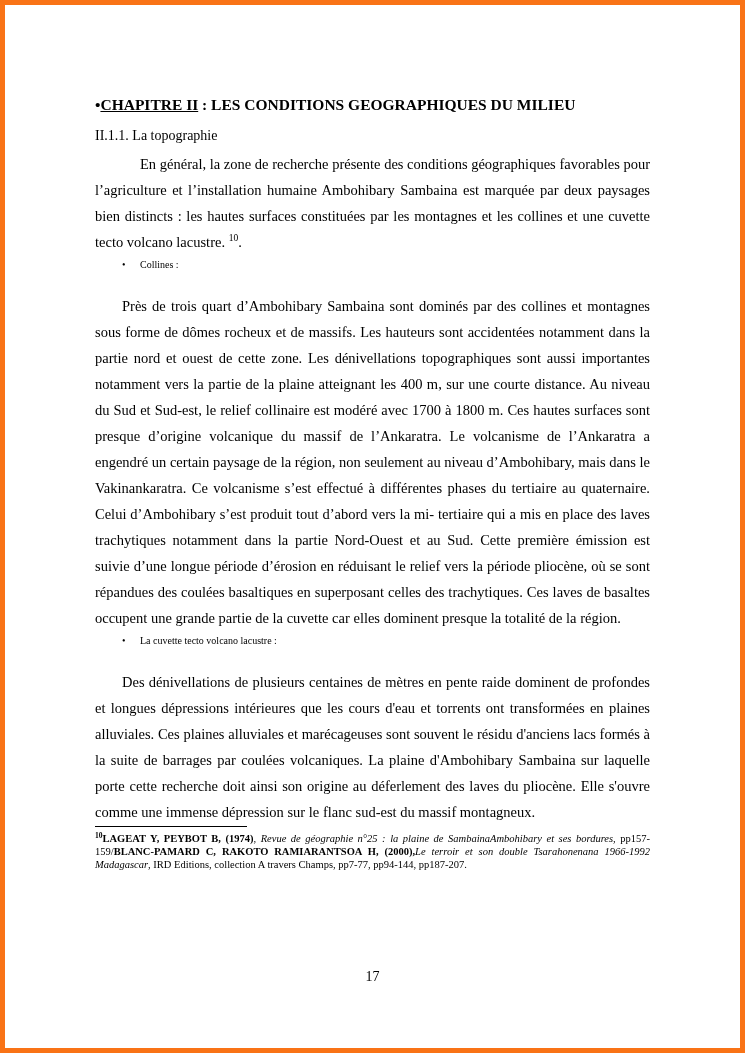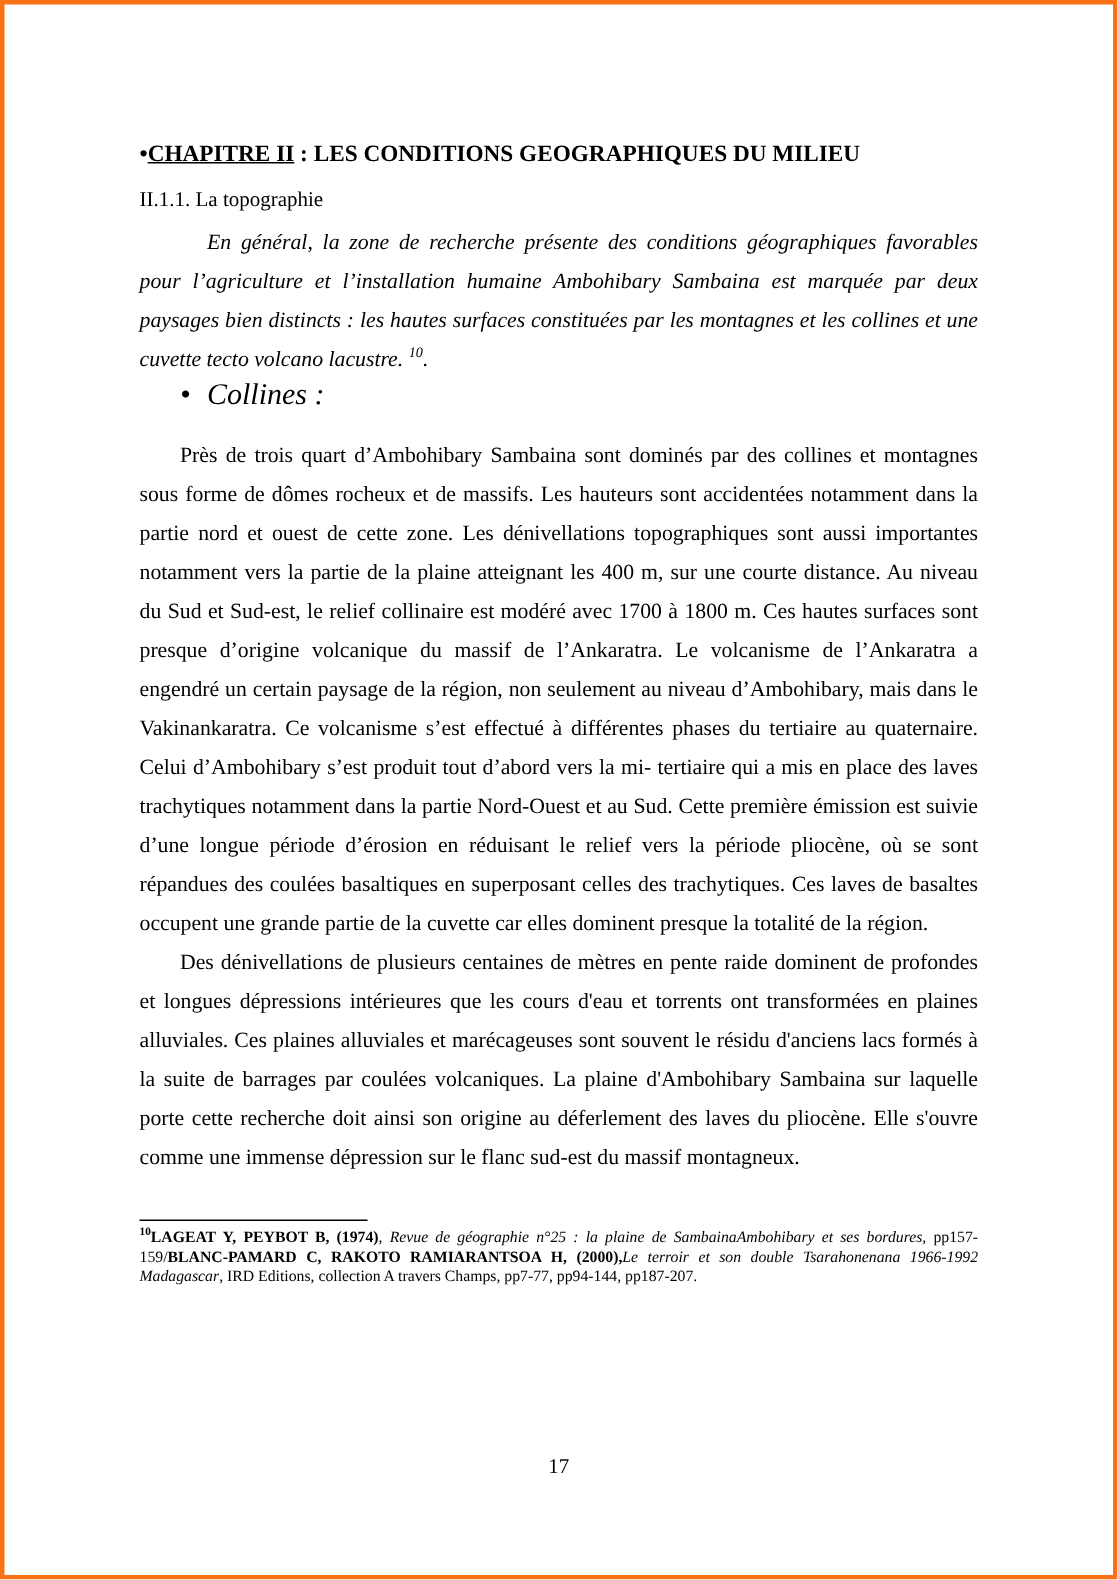--- a/index.html
+++ b/index.html
@@ -1,49 +1,48 @@
 <!DOCTYPE html>
 <html><head>
 <meta charset="utf-8">
 <style>
   * { margin:0; padding:0; box-sizing:border-box; }
   html, body { background:#ffffff; }
   .page {
     width:745px; height:1053px;
     background:#ffffff;
-    border:3px solid #f97316;
+    border:5px solid #f97316;
     position:relative;
     font-family:"Liberation Serif","DejaVu Serif",serif;
     color:#000000;
     padding:90px 90px 0 90px;
     overflow:hidden;
   }
   .title { font-size:15.5px; line-height:20px; font-weight:bold; margin:0 0 11px 0; }
   .title .underline { text-decoration:underline; }
   .h2 { font-size:14px; line-height:20px; font-weight:normal; margin:0 0 9px 0; }
   .h3 { font-size:14px; line-height:20px; font-weight:normal; margin:0 0 5px 0; }
   p.body {
     font-size:14.5px; line-height:26px;
     text-align:justify;
     margin:0;
   }
-  .indent-lg { text-indent:45px;font-style:italic; }
+  .indent-lg { text-indent:45px; }
   .indent-sm { text-indent:27px; }
   .p-intro    { margin-bottom:13px; }
   .p-collines { margin-bottom:12px; }
   .p-cuvette  { margin-bottom:8px; }
   sup.fnref { font-size:9.5px; vertical-align:super; line-height:0; }
   .bullet-line {
-    font-size:20px; line-height:20px;
+    font-size:10px; line-height:20px;
     padding-left:27px;
     margin:0 0 18px 0;
-    font-style:italic;
   }
   .bullet-line .marker { display:inline-block; width:18px; }
-  .footnote { margin-top:28px; }
+  .footnote { margin-top:1px; }
   .fn-rule { width:152px; border-top:1px solid #000; margin-bottom:5px; }
   .fn-text {
     font-size:10.5px; line-height:13px;
     text-align:justify;
   }
   .fn-text sup { font-size:7.5px; vertical-align:super; line-height:0; font-weight:bold; }
   .fn-text .b { font-weight:bold; }
   .fn-text .i { font-style:italic; }
   .page-number {
     position:absolute;
@@ -61,20 +60,21 @@
 
 
   <div class="h3">II.1.1. La topographie</div>
 
   <p class="body indent-lg p-intro"><span>En général, la zone de recherche présente des conditions géographiques favorables pour l’agriculture et l’installation humaine Ambohibary Sambaina est marquée par deux paysages bien distincts : les hautes surfaces constituées par les montagnes et les collines et une cuvette tecto volcano lacustre. </span><sup class="fnref">10</sup><span>.</span></p>
 
   <div class="bullet-line"><span class="marker">•</span><span>Collines :</span></div>
 
   <p class="body indent-sm p-collines">Près de  trois quart d’Ambohibary Sambaina sont dominés par des collines et montagnes sous forme de dômes rocheux et de massifs. Les hauteurs sont accidentées notamment dans la partie nord et ouest de cette zone. Les dénivellations  topographiques sont aussi importantes notamment vers la partie de la plaine atteignant les 400 m, sur une courte distance. Au niveau du Sud et Sud-est, le relief collinaire est modéré avec 1700 à 1800 m. Ces hautes surfaces sont presque d’origine volcanique du massif de l’Ankaratra. Le volcanisme de l’Ankaratra a engendré un certain paysage de la région, non seulement au niveau d’Ambohibary, mais dans le Vakinankaratra. Ce volcanisme s’est effectué à différentes phases du tertiaire au quaternaire. Celui d’Ambohibary s’est produit tout d’abord vers la mi- tertiaire qui a mis en place des laves trachytiques notamment dans la partie Nord-Ouest et au Sud. Cette première émission est suivie d’une longue période d’érosion en réduisant le relief vers la période pliocène, où se sont répandues des coulées basaltiques en superposant celles des trachytiques. Ces laves de basaltes occupent une grande partie de la cuvette car elles dominent presque la totalité de la région.</p>
 
+  <div class="bullet-line"><span class="marker">•</span><span>La cuvette tecto volcano lacustre :</span></div>
 
   <p class="body indent-sm p-cuvette">Des dénivellations de plusieurs centaines de mètres en pente  raide dominent de profondes et longues dépressions intérieures que les cours d'eau et torrents ont transformées en plaines alluviales. Ces plaines alluviales et marécageuses sont souvent le résidu d'anciens lacs formés à la suite de barrages par coulées volcaniques. La plaine d'Ambohibary Sambaina sur laquelle porte cette  recherche doit ainsi son origine au déferlement des laves du pliocène. Elle s'ouvre comme une immense dépression sur le flanc sud-est du massif montagneux.</p>
 
   <div class="footnote">
     <div class="fn-rule"></div>
     <p class="fn-text"><sup>10</sup><span class="b">LAGEAT Y, PEYBOT B, (1974)</span><span>, </span><span class="i">Revue de géographie n°25 : la plaine de SambainaAmbohibary et ses bordures,</span><span> pp157-159/</span><span class="b">BLANC-PAMARD C, RAKOTO  RAMIARANTSOA  H, (2000),</span><span class="i">Le terroir et son double Tsarahonenana 1966-1992 Madagascar</span><span>, IRD Editions, collection A travers Champs, pp7-77, pp94-144, pp187-207.</span></p>
   </div>
 
   <div class="page-number">17</div>
 

